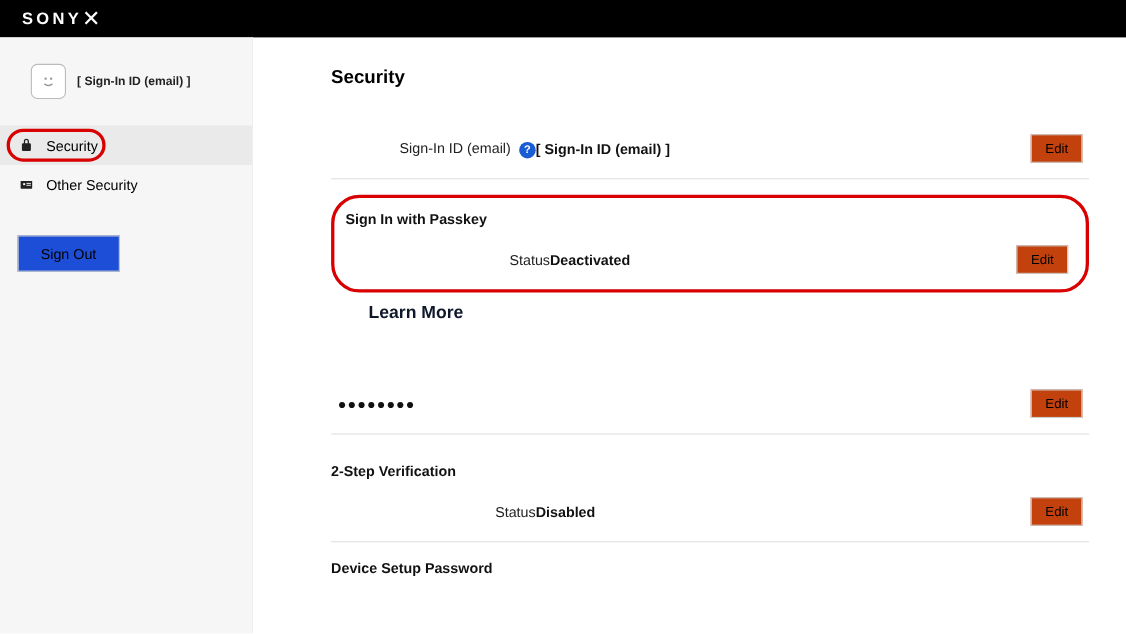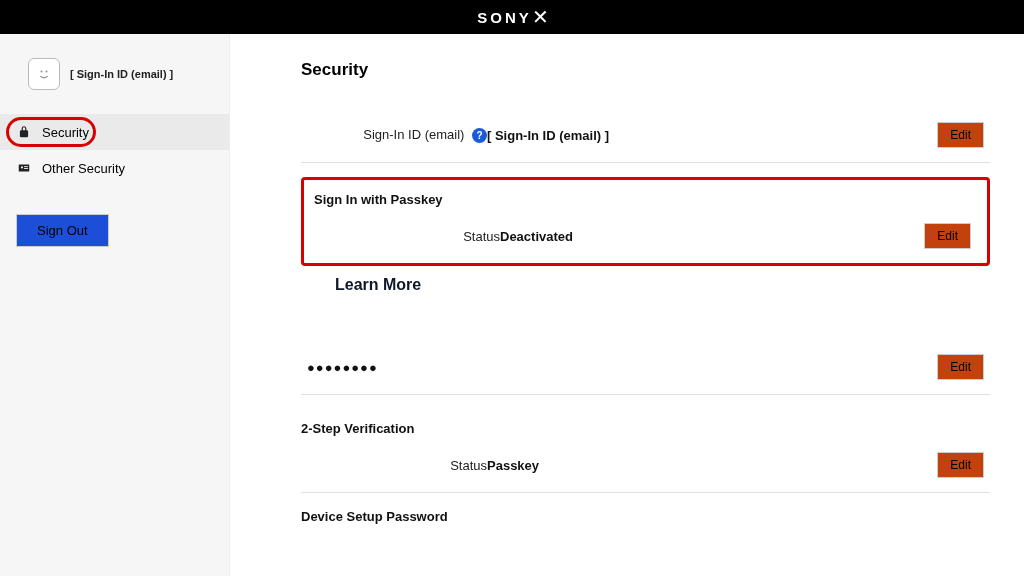--- a/index.html
+++ b/index.html
@@ -10,21 +10,21 @@
     background: #fff;
     width: 1024px;
     height: 576px;
     overflow: hidden;
   }
   .header {
     background: #000;
     height: 34px;
     display: flex;
     align-items: center;
-    justify-content: center;
+    justify-content: flex-start;
     padding: 0 18px 0 20px;
     text-decoration: underline;
   }
   .sony-logo {
     color: #fff;
     font-weight: 700;
     letter-spacing: 3px;
     font-size: 15px;
     font-family: Arial, sans-serif;
   }
@@ -160,21 +160,21 @@
   }
   .section-sub {
     font-size: 13px;
     font-weight: 700;
     margin-top: 22px;
     margin-bottom: 4px;
     color: #111;
   }
   .passkey-box {
     border: 3px solid #d80000;
-    border-radius: 4px;
+    border-radius: 26px;
     padding: 8px 10px 2px 10px;
     margin-top: 14px;
   }
   .passkey-box .section-sub { margin-top: 4px; }
   .learn-more {
     color: #0f172a;
     font-size: 16px;
     margin: 10px 0 18px 34px;
     cursor: pointer;
     display: inline-block;
@@ -263,21 +263,21 @@
     <div class="row row-divider gap-top">
       <div class="value-col dots-val">●●●●●●●●</div>
       <div class="action-col">
         <button class="edit-btn">Edit</button>
       </div>
     </div>
 
     <div class="section-sub" style="margin-top:26px;">2-Step Verification</div>
     <div class="row row-divider">
       <div class="label-col" style="padding-left:8px;">Status</div>
-      <div class="value-col">Passkey</div>
+      <div class="value-col">Disabled</div>
       <div class="action-col">
         <button class="edit-btn">Edit</button>
       </div>
     </div>
 
     <div class="section-sub" style="margin-top:16px;">Device Setup Password</div>
   </div>
 </div>
 
 </body></html>

